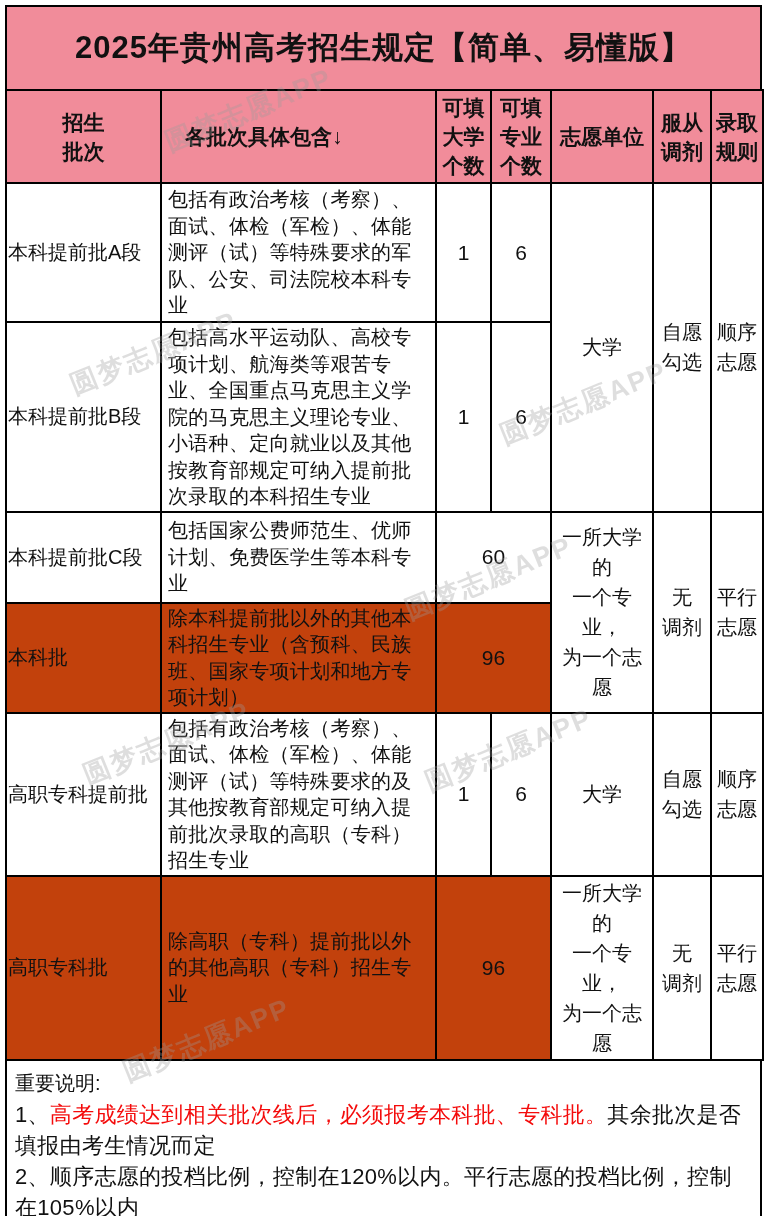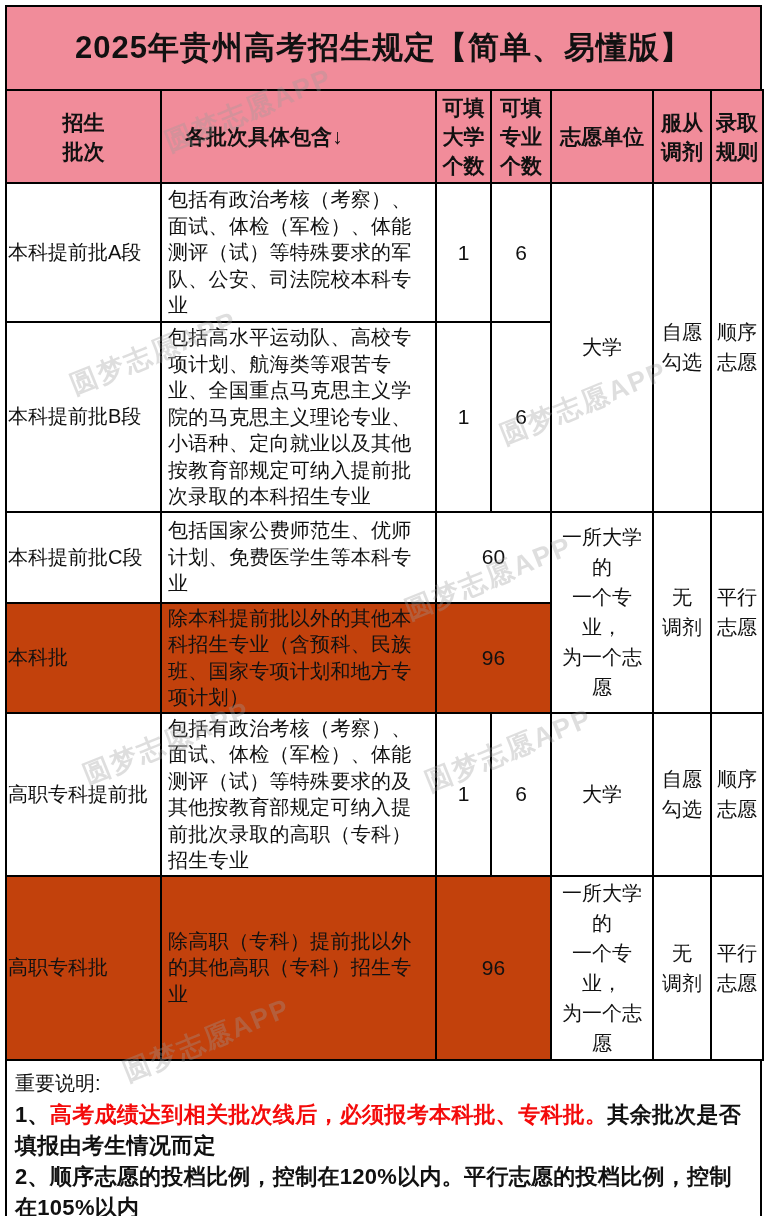--- a/index.html
+++ b/index.html
@@ -39,21 +39,21 @@
   td.mid{
     text-align:center;font-size:20px;white-space:pre-line;line-height:30px;
   }
   .bg-lightpink{background:#c2410c;}
   .notes{
     box-sizing:border-box;width:757px;margin-top:-2px;
     border:2px solid #000;background:#fff;
     padding:6px 10px 8px 8px;min-height:215px;
   }
   .notes .heading{font-weight:normal;font-size:20px;line-height:32px;}
-  .notes .item{font-size:22px;line-height:31px;letter-spacing:0.3px;font-weight:bold;}
+  .notes .item{font-size:22px;line-height:31px;letter-spacing:0.3px;}
   .red{color:#F40B0B;}
   .wm{
     position:absolute;color:rgba(155,155,155,0.33);font-size:27px;
     font-weight:bold;letter-spacing:2px;transform:rotate(-22deg);
     white-space:nowrap;pointer-events:none;z-index:5;
   }
 </style>
 </head>
 <body>
 

